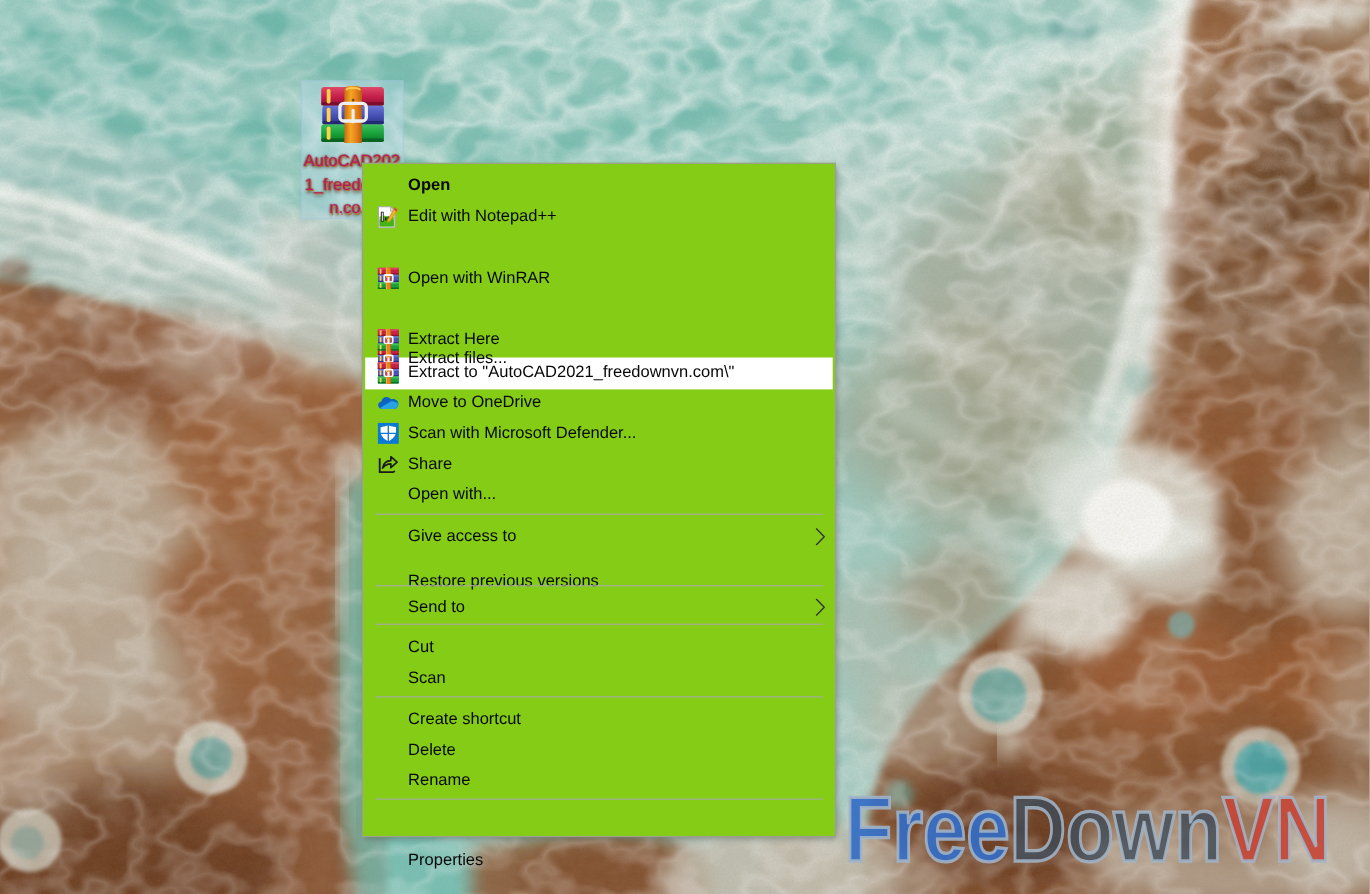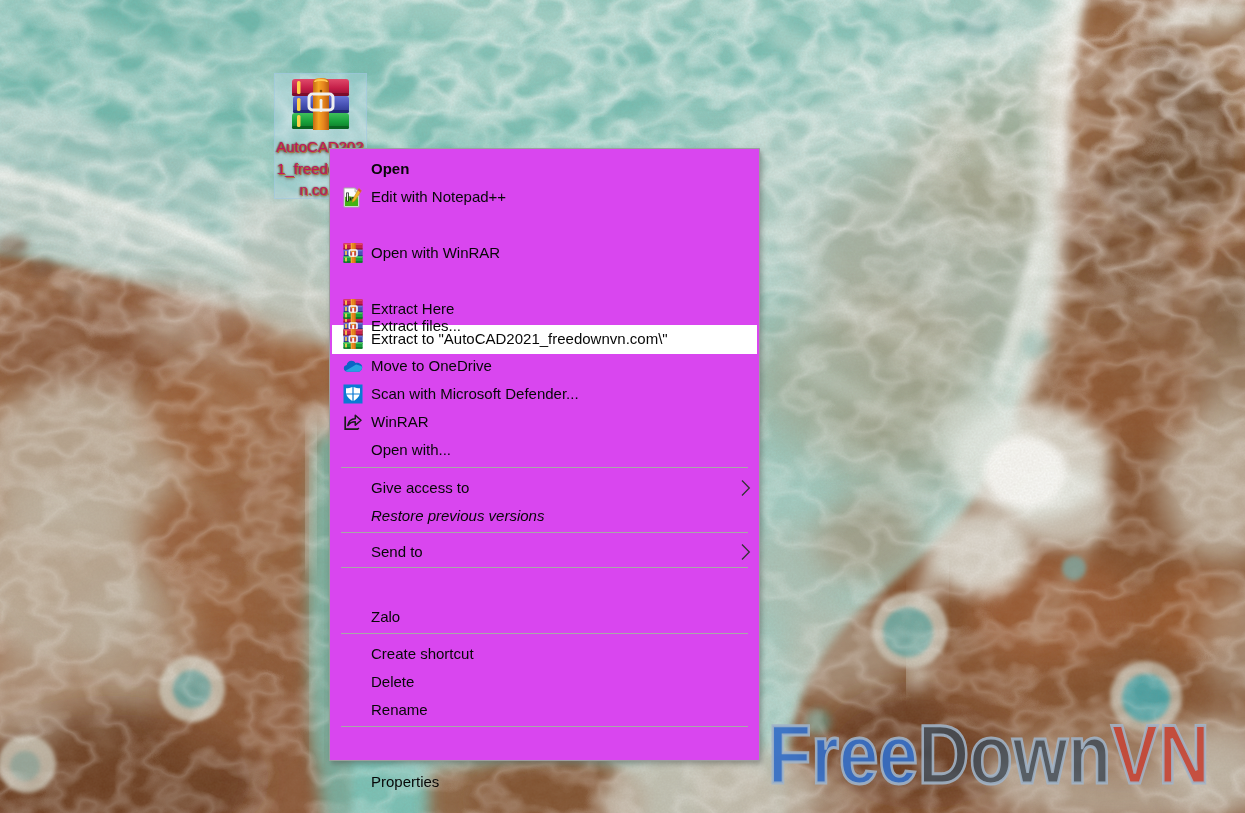--- a/index.html
+++ b/index.html
@@ -8,21 +8,21 @@
   #bg{position:absolute;left:0;top:0;width:1245px;height:813px;}
   
   #icon-sel{position:absolute;left:274px;top:73px;width:91px;height:124px;
     background:rgba(200,225,243,0.34);border:1px solid rgba(155,195,228,0.5);}
   #rarbig{position:absolute;left:291px;top:78px;}
   #icon-label{position:absolute;left:266px;top:136px;width:108px;text-align:center;
     color:#be185d;font-size:15px;line-height:21.5px;
     text-shadow:1px 1px 0 rgba(185,108,38,0.85),-1px 0 1px rgba(110,70,35,0.5),0 2px 3px rgba(45,28,12,0.75),0 0 2px rgba(70,45,20,0.6);}
   
   #menu{position:absolute;left:329px;top:148px;width:429px;height:611px;
-    background:#d946ef;border:1px solid #9d9d9d;
+    background:#84cc16;border:1px solid #9d9d9d;
     box-shadow:2px 3px 5px rgba(70,70,70,0.4);}
   .mi{position:absolute;left:2px;width:425px;height:28px;color:#070707;
       font-size:15px;line-height:28px;white-space:nowrap;}
   .mi .txt{position:absolute;left:39px;top:0;}
   .mi svg.ic{position:absolute;left:11px;top:4px;}
   .sep{position:absolute;left:11px;width:407px;height:1px;background:#a8a8a8;}
   .arrow{position:absolute;left:408px;top:5px;}
   #hov{position:absolute;left:2px;top:176px;width:425px;height:29px;background:#ffffff;}
   
   #wm{position:absolute;left:768px;top:706px;font-size:84px;font-weight:bold;
@@ -438,45 +438,48 @@
 <path d="M10.6,10.6 L10.6,17 C13.1,15.7 15.6,13.6 16.7,10.6 Z" fill="#fff"></path>
 </svg>
       <span class="txt">Scan with Microsoft Defender...</span>
     </div>
   <div class="mi" style="top:259px;">
       <svg class="ic" width="20" height="20" viewBox="0 0 20 20">
 <path d="M2.2,4.5 L2.2,17.2 L15,17.2" stroke="#1a1a1a" stroke-width="1.7" fill="none"></path>
 <path d="M14.8,16.2 L15.8,17.2" stroke="#1a1a1a" stroke-width="1.7" fill="none"></path>
 <path d="M4.8,13.5 C5.6,8.9 8.8,6.9 12.3,6.8 L12.3,3.2 L18,8.2 L12.3,13.2 L12.3,9.7 C9.3,9.7 6.8,10.6 4.8,13.5 Z" fill="none" stroke="#1a1a1a" stroke-width="1.5" stroke-linejoin="round"></path>
 </svg>
-      <span class="txt">WinRAR</span>
+      <span class="txt">Share</span>
     </div>
   <div class="mi" style="top:287px;">
       <span class="txt">Open with...</span>
     </div>
   <div class="sep" style="top:318px;"></div>
   <div class="mi" style="top:325px;">
       <span class="txt">Give access to</span>
       <svg class="arrow" width="11" height="18" viewBox="0 0 11 18">
         <path d="M2,1.5 L9.3,9 L2,16.5" stroke="#333" stroke-width="1.3" fill="none"></path>
       </svg>
     </div>
-  <div class="mi" style="top:353px;font-style:italic;">
+  <div class="mi" style="top:366px;">
       <span class="txt">Restore previous versions</span>
     </div>
   <div class="sep" style="top:383px;"></div>
   <div class="mi" style="top:389px;">
       <span class="txt">Send to</span>
       <svg class="arrow" width="11" height="18" viewBox="0 0 11 18">
         <path d="M2,1.5 L9.3,9 L2,16.5" stroke="#333" stroke-width="1.3" fill="none"></path>
       </svg>
     </div>
   <div class="sep" style="top:418px;"></div>
+  <div class="mi" style="top:426px;">
+      <span class="txt">Cut</span>
+    </div>
   <div class="mi" style="top:454px;">
-      <span class="txt">Zalo</span>
+      <span class="txt">Scan</span>
     </div>
   <div class="sep" style="top:484px;"></div>
   <div class="mi" style="top:491px;">
       <span class="txt">Create shortcut</span>
     </div>
   <div class="mi" style="top:519px;">
       <span class="txt">Delete</span>
     </div>
   <div class="mi" style="top:547px;">
       <span class="txt">Rename</span>

